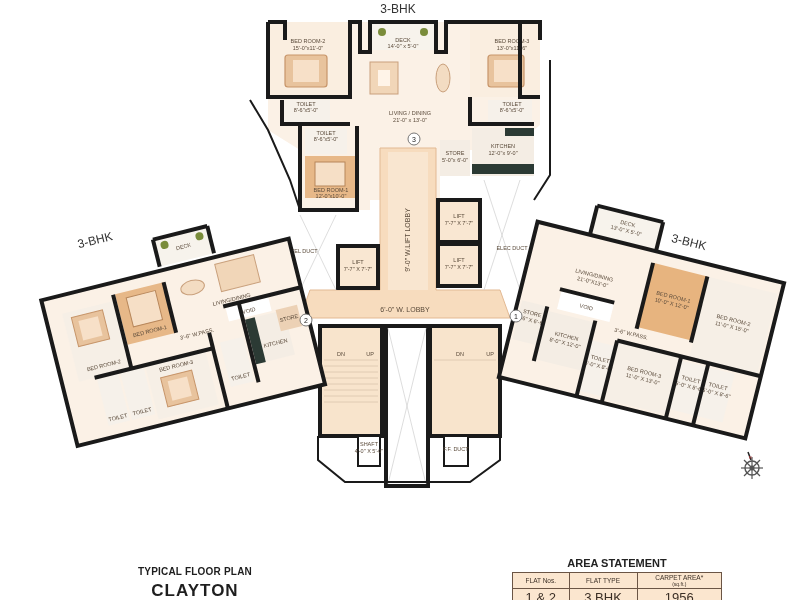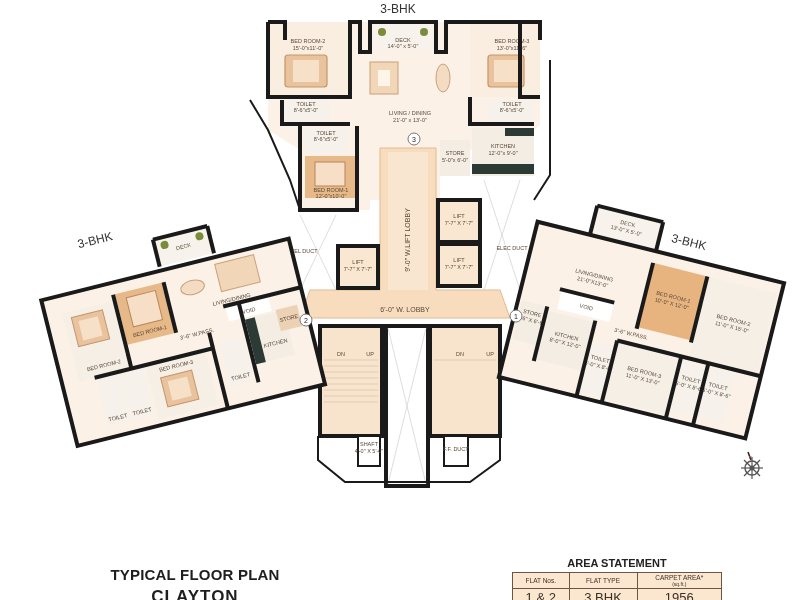--- a/index.html
+++ b/index.html
@@ -4,21 +4,21 @@
 <style>
   html,body{margin:0;padding:0;background:#ffffff;}
   body{width:800px;height:600px;overflow:hidden;position:relative;font-family:"Liberation Sans",sans-serif;}
   #plan{position:absolute;left:0;top:0;width:800px;height:600px;}
   .lbl{font-family:"Liberation Sans",sans-serif;fill:#5a4a3a;font-size:5.5px;text-anchor:middle;}
   .big{font-family:"Liberation Sans",sans-serif;fill:#333;font-size:12px;text-anchor:middle;}
   .wall{fill:none;stroke:#1a1a1a;stroke-width:4;stroke-linejoin:miter;}
   .thin{fill:none;stroke:#1a1a1a;stroke-width:2;}
   .cross{stroke:#cfcfcf;stroke-width:0.7;}
   .title-block{position:absolute;left:95px;top:566px;width:200px;text-align:center;color:#1e1e1e;}
-  .title-block .t1{font-size:15px;font-weight:bold;letter-spacing:0.2px;}
+  .title-block .t1{font-size:10px;font-weight:bold;letter-spacing:0.2px;}
   .title-block .t2{font-size:17px;font-weight:bold;margin-top:4px;letter-spacing:1px;}
   .area{position:absolute;left:512px;top:557px;width:210px;}
   .area .head{text-align:center;font-weight:bold;font-size:11px;color:#222;margin-bottom:3px;}
   .area table{border-collapse:collapse;width:100%;background:#fbe6cf;}
   .area th,.area td{border:1px solid #6b5545;font-size:6.5px;color:#3b2f26;text-align:center;padding:1px 2px;font-weight:normal;}
   .area td{font-size:13px;}
   .area th small{display:block;font-size:5px;}
 </style>
 </head>
 <body>

